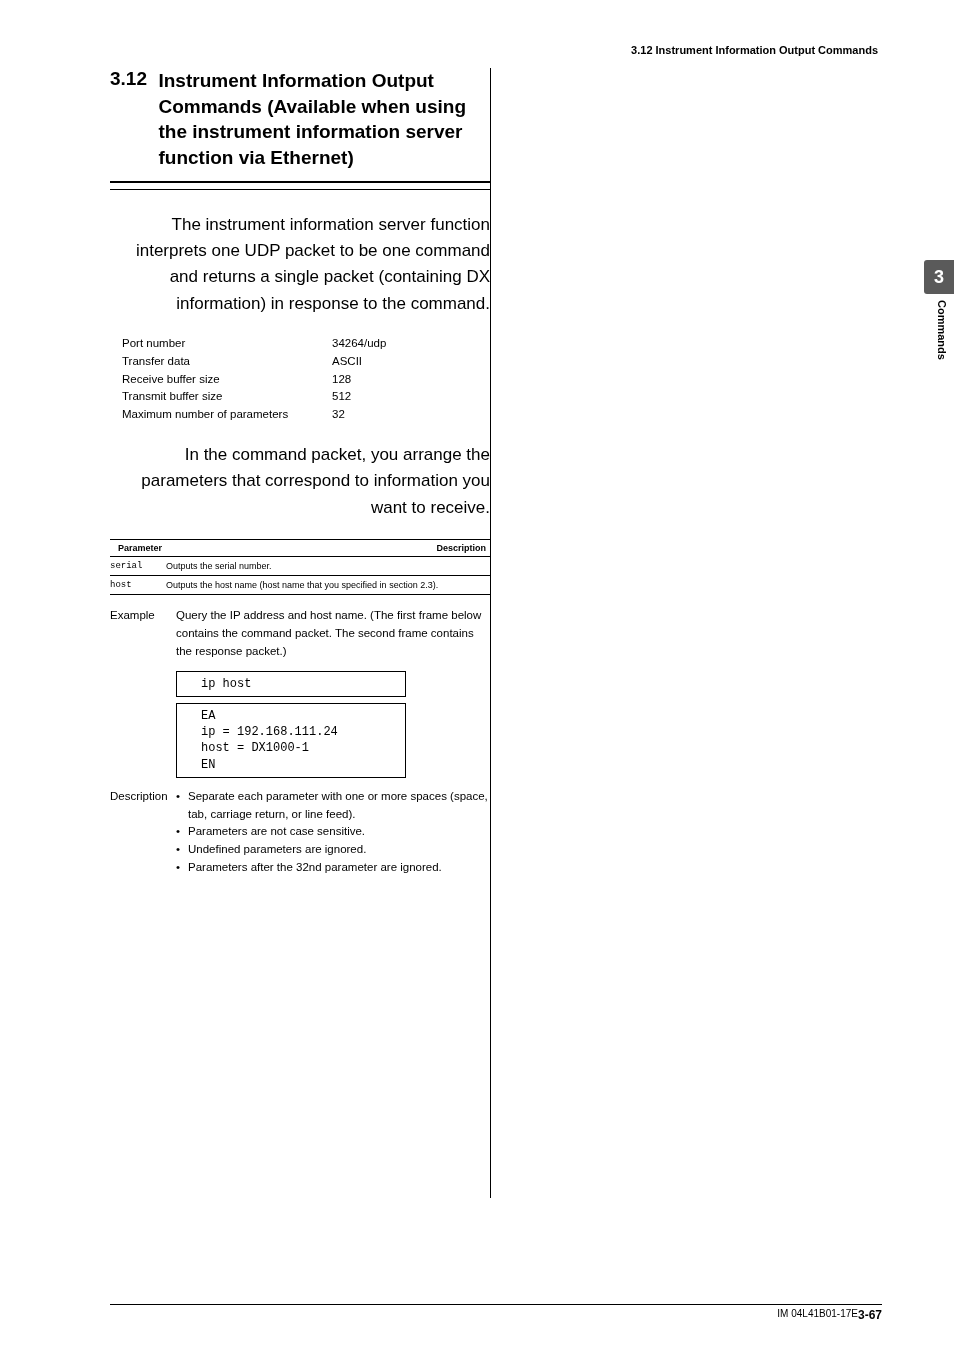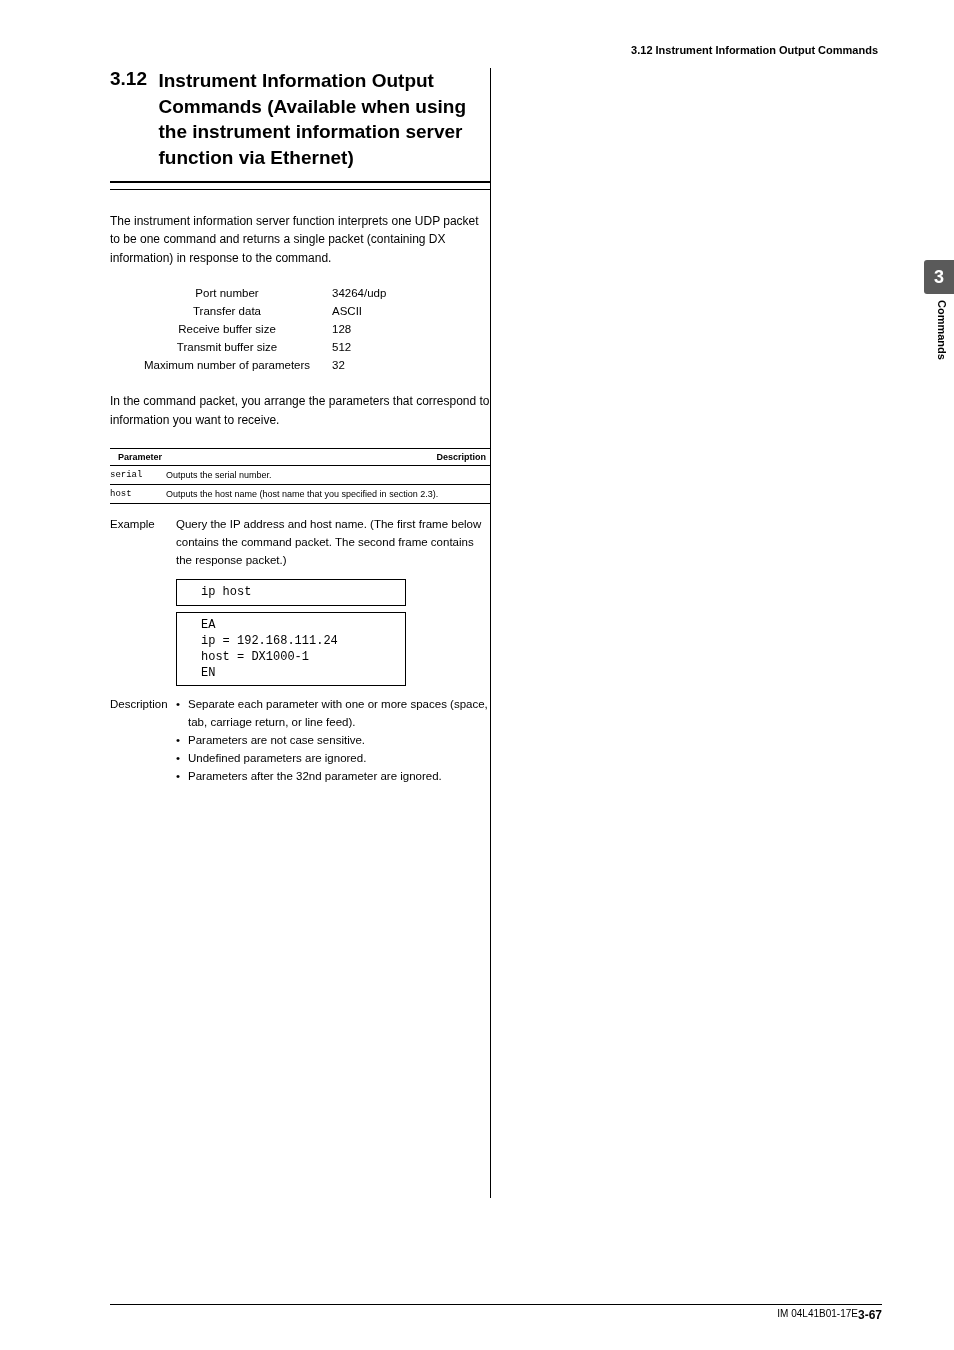--- a/index.html
+++ b/index.html
@@ -54,32 +54,33 @@
     margin-top: 10px;
     margin-bottom: 6px;
     width: 380px;
   }
   .rule-thin {
     border-bottom: 1px solid #000;
     margin-bottom: 22px;
     width: 380px;
   }
   .para {
-    font-size: 12px;
+    font-size: 17px;
     line-height: 1.55;
     margin-bottom: 18px;
+    text-align: right;
   }
   .kv-table {
     font-size: 11.5px;
     line-height: 1.55;
     margin-bottom: 18px;
     margin-left: 12px;
   }
   .kv-row { display: flex; }
-  .kv-key { width: 210px; text-align: center; }
+  .kv-key { width: 210px; }
   .kv-val { }
   .param-table {
     width: 380px;
     border-collapse: collapse;
     font-size: 9px;
     margin-bottom: 12px;
   }
   .param-table th {
     text-align: right;
     font-weight: bold;

